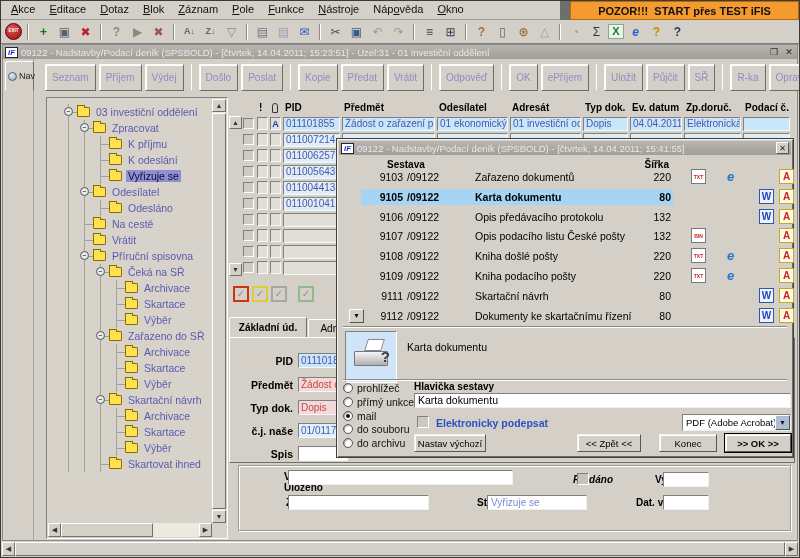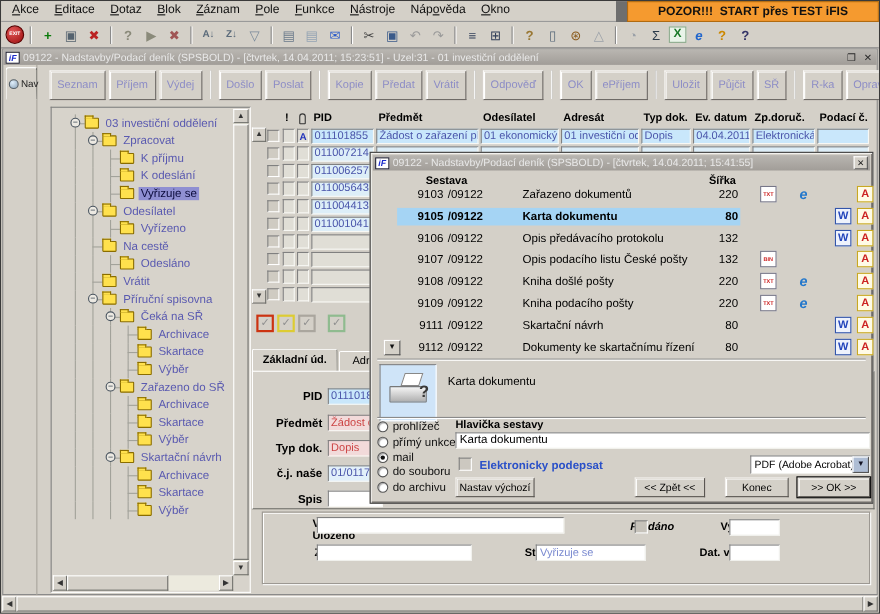--- a/index.html
+++ b/index.html
@@ -99,21 +99,21 @@
   .f-ie{font-size:13px;color:#2277cc;font-style:italic;}
   .dlg-sep{position:absolute;left:6px;right:6px;height:2px;border-top:1px solid #8a8a8a;border-bottom:1px solid #fff;}
   .prev-box{position:absolute;left:8px;top:192px;width:52px;height:52px;background:#cfe4f8;border:1px solid;border-color:#808080 #fff #fff #808080;}
   .p-paper{position:absolute;left:20px;top:7px;width:17px;height:12px;background:#fff;border:1px solid #888;transform:skewX(-18deg);}
   .p-body{position:absolute;left:8px;top:19px;width:34px;height:15px;background:linear-gradient(#f4f4f4,#b0b0b0);border:1px solid #777;border-radius:1px;}
   .p-q{position:absolute;right:6px;top:16px;font-size:15px;font-weight:bold;color:#3a3a3a;}
   .radio{position:absolute;left:6px;width:10px;height:10px;border-radius:50%;background:#fff;border:1px solid #555;box-shadow:inset 1px 1px 1px #aaa;}
   .radio .dot{position:absolute;left:2px;top:2px;width:4px;height:4px;border-radius:50%;background:#111;}
   .rlabel{position:absolute;left:20px;font-size:10.5px;color:#111;white-space:nowrap;}
   .dlg-btn{position:absolute;height:18px;background:#d4d0c8;border:1px solid;border-color:#f4f2ee #5a5652 #5a5652 #f4f2ee;box-shadow:inset 1px 1px 0 #fff;font-size:9.5px;color:#000;display:flex;align-items:center;justify-content:center;white-space:nowrap;}
-  .dlg-btn.focus{outline:1px solid #000;font-weight:normal;text-align:center;}
+  .dlg-btn.focus{outline:1px solid #000;font-weight:bold;text-align:center;}
   .dselect{position:absolute;left:345px;top:275px;width:109px;height:17px;background:#fff;border:1px solid;border-color:#808080 #f0f0ec #f0f0ec #808080;display:flex;align-items:center;}
   .dselect .val{flex:1;font-size:9.5px;color:#000;padding:0 3px;white-space:nowrap;overflow:hidden;}
   .dselect .arr{width:15px;height:15px;background:#aebdd4;border:1px solid;border-color:#fff #555 #555 #fff;font-size:7px;display:flex;align-items:center;justify-content:center;color:#112;}
   .sign-chk{position:absolute;left:80px;top:277px;width:12px;height:12px;background:#ccc8c0;border:1px solid;border-color:#808080 #fff #fff #808080;}
 </style>
 </head>
 <body>
 
 <div class="app">
 
@@ -264,36 +264,28 @@
           <span class="tree-exp" style="left: 32px;">−</span>
           <span class="folder" style="margin-left: 45px;"></span>
           <span class="tree-label">Odesílatel</span>
         </div>
         <div class="tree-item">
           <span class="tree-guide" style="left: 20px;"></span>
           <span class="tree-guide" style="left: 36px;"></span>
           <span class="tree-guide" style="left: 52px;"></span>
           <span class="tree-stub" style="left: 52px; width: 9px; top: 8px;"></span>
           <span class="folder" style="margin-left: 61px;"></span>
-          <span class="tree-label">Vyřízeno</span>
+          <span class="tree-label">Odesláno</span>
         </div>
         <div class="tree-item">
           <span class="tree-guide" style="left: 20px;"></span>
           <span class="tree-guide" style="left: 36px;"></span>
           <span class="tree-stub" style="left: 36px; width: 9px; top: 8px;"></span>
           <span class="folder" style="margin-left: 45px;"></span>
           <span class="tree-label">Na cestě</span>
-        </div>
-        <div class="tree-item">
-          <span class="tree-guide" style="left: 20px;"></span>
-          <span class="tree-guide" style="left: 36px;"></span>
-          <span class="tree-guide" style="left: 52px;"></span>
-          <span class="tree-stub" style="left: 52px; width: 9px; top: 8px;"></span>
-          <span class="folder" style="margin-left: 61px;"></span>
-          <span class="tree-label">Odesláno</span>
         </div>
         <div class="tree-item">
           <span class="tree-guide" style="left: 20px;"></span>
           <span class="tree-guide" style="left: 36px;"></span>
           <span class="tree-stub" style="left: 36px; width: 9px; top: 8px;"></span>
           <span class="folder" style="margin-left: 45px;"></span>
           <span class="tree-label">Vrátit</span>
         </div>
         <div class="tree-item">
           <span class="tree-guide" style="left: 20px;"></span>
@@ -403,20 +395,28 @@
           <span class="tree-label">Skartace</span>
         </div>
         <div class="tree-item">
           <span class="tree-guide" style="left: 20px;"></span>
           <span class="tree-guide" style="left: 36px;"></span>
           <span class="tree-guide" style="left: 52px;"></span>
           <span class="tree-guide" style="left: 68px;"></span>
           <span class="tree-stub" style="left: 68px; width: 9px; top: 8px;"></span>
           <span class="folder" style="margin-left: 77px;"></span>
           <span class="tree-label">Výběr</span>
+        </div>
+        <div class="tree-item">
+          <span class="tree-guide" style="left: 20px;"></span>
+          <span class="tree-guide" style="left: 36px;"></span>
+          <span class="tree-guide" style="left: 52px;"></span>
+          <span class="tree-stub" style="left: 52px; width: 9px; top: 8px;"></span>
+          <span class="folder" style="margin-left: 61px;"></span>
+          <span class="tree-label">Skartovat ihned</span>
         </div>
       </div>
     <div class="tree-vscroll">
       <div class="sb-btn" style="height:13px;">▲</div>
       <div class="sb-thumb" style="position:absolute;left:0;right:0;top:14px;bottom:14px;"></div>
       <div class="sb-btn" style="position:absolute;left:0;right:0;bottom:0;height:13px;">▼</div>
     </div>
     <div class="tree-hscroll">
       <div class="sb-btn" style="width:13px;height:100%;">◀</div>
       <div class="sb-thumb" style="width:56%;height:100%;"></div>

